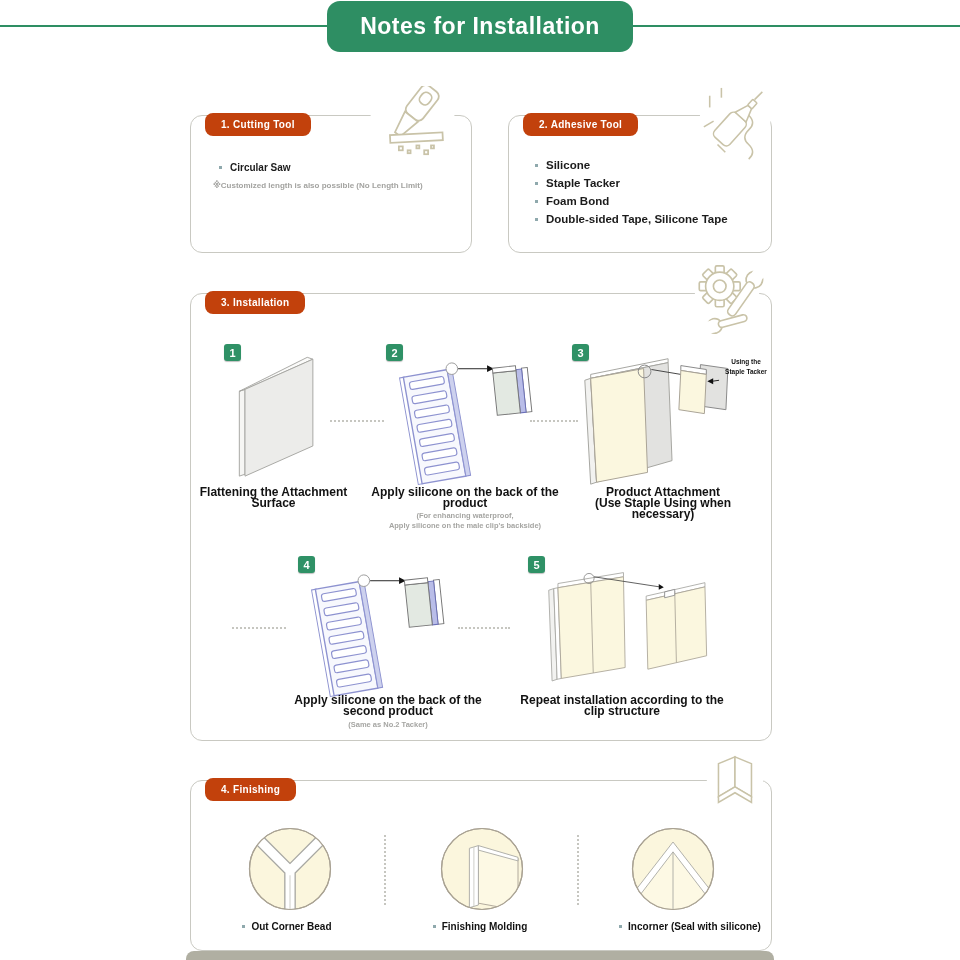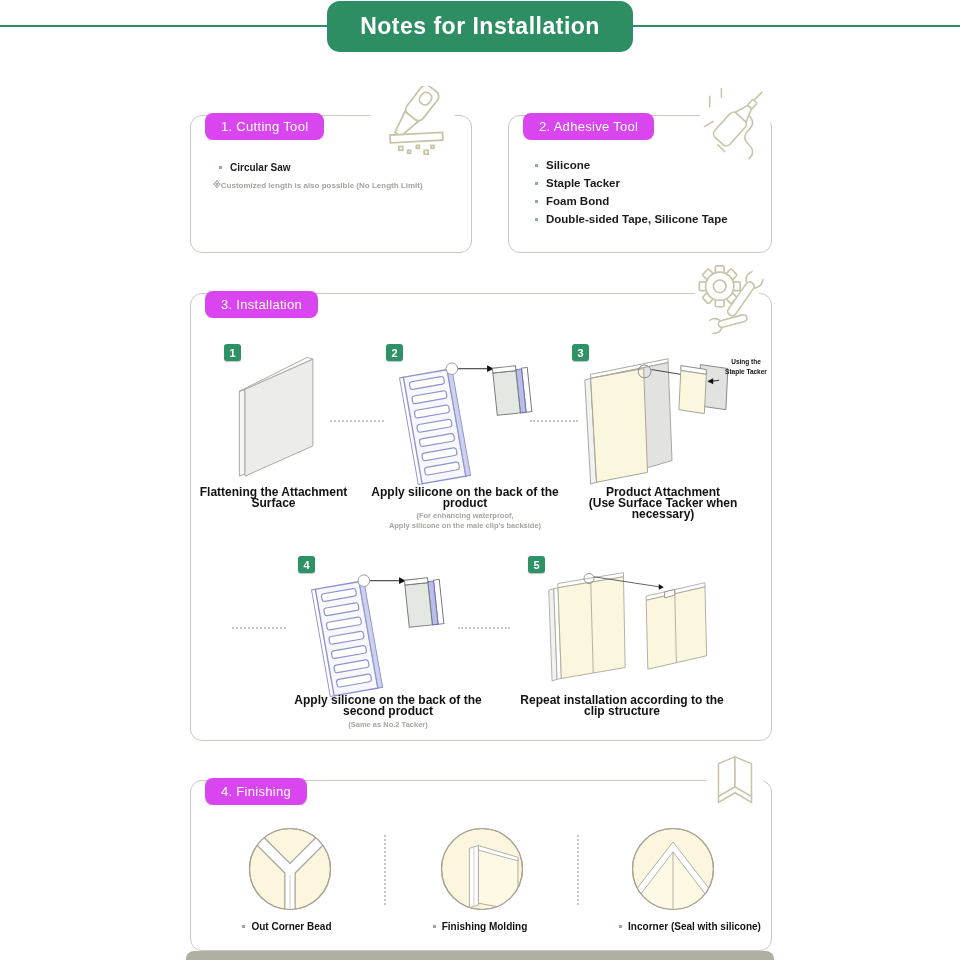--- a/index.html
+++ b/index.html
@@ -22,21 +22,21 @@
   }
 
   
   .sec-box { border:1px solid #c9c9c2; border-radius:12px; background:#fff; }
   .box1 { left:190px; top:115px; width:282px; height:138px; }
   .box2 { left:508px; top:115px; width:264px; height:138px; }
   .box3 { left:190px; top:293px; width:582px; height:448px; }
   .box4 { left:190px; top:780px; width:582px; height:171px; }
   .sec-label {
     position:absolute; left:14px; top:-3px;
-    background:#d946ef; color:#fff; font-weight:normal; font-size:13px;
+    background:#c2410c; color:#fff; font-weight:bold; font-size:10px;
     padding:6px 16px; border-radius:8px; letter-spacing:.3px; white-space:nowrap;
   }
 
   
   .tool-list { position:absolute; left:28px; top:42px; }
   .tool-item { display:flex; align-items:center; font-size:10px; font-weight:bold; color:#1b1b1b; line-height:19px; white-space:nowrap; }
   .dot { width:3px; height:3px; background:#8fa9ad; margin-right:8px; flex:0 0 auto; }
   .note { font-size:8px; font-weight:bold; color:#a3a3a0; margin-top:4px; margin-left:-6px; white-space:nowrap; }
 
   
@@ -291,21 +291,21 @@
 <div class="abs cap" style="left:186px;top:487px;width:175px">Flattening the Attachment Surface</div>
 
 <div class="abs" style="left:370px;top:487px;width:190px">
   <div class="cap">Apply silicone on the back of the product</div>
   <div class="subcap" style="margin-top:2px">(For enhancing waterproof,</div>
   <div class="subcap">Apply silicone on the male clip's backside)</div>
 </div>
 
 <div class="abs" style="left:563px;top:487px;width:200px">
   <div class="cap">Product Attachment</div>
-  <div class="cap">(Use Surface Tacker when necessary)</div>
+  <div class="cap">(Use Staple Using when necessary)</div>
 </div>
 
 <div class="abs" style="left:283px;top:695px;width:210px">
   <div class="cap">Apply silicone on the back of the second product</div>
   <div class="subcap" style="margin-top:3px">(Same as No.2 Tacker)</div>
 </div>
 
 <div class="abs cap" style="left:512px;top:695px;width:220px">Repeat installation according to the clip structure</div>
 
 <section class="abs sec-box box4">

